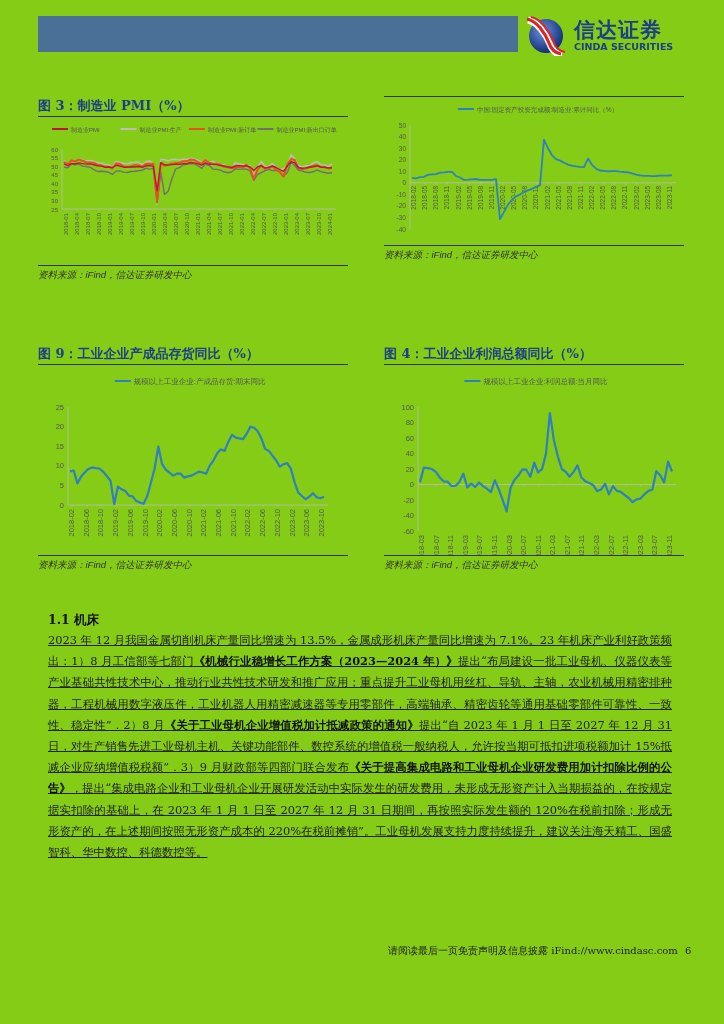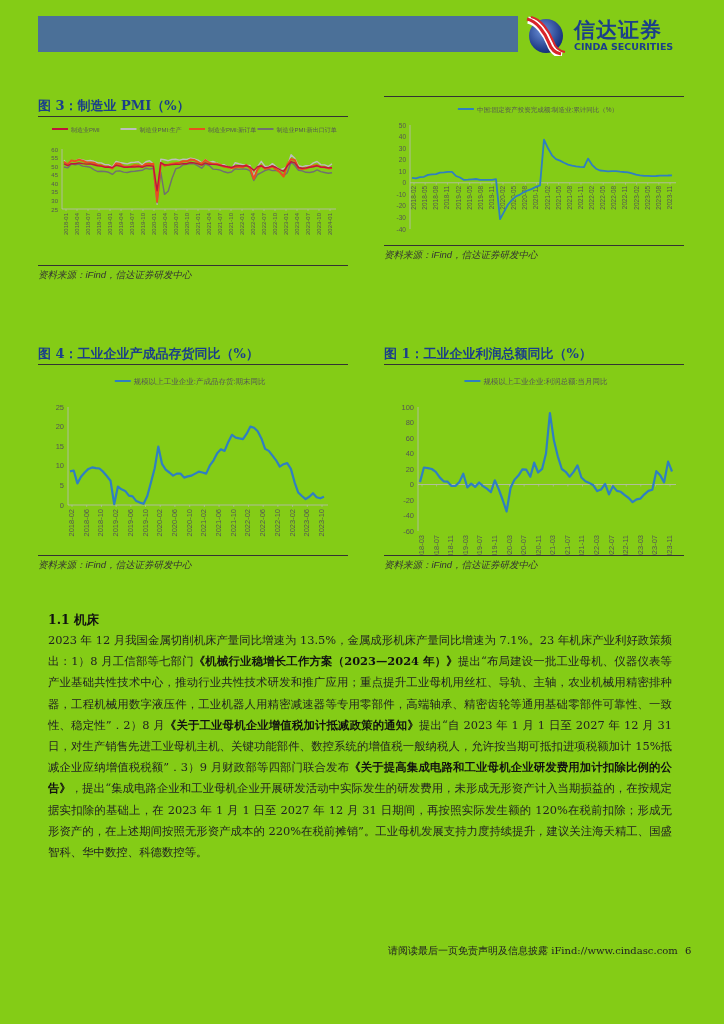--- a/index.html
+++ b/index.html
@@ -8,21 +8,21 @@
   .logo { position:absolute; left:524px; top:14px; width:180px; height:42px; }
   .logo-cn { position:absolute; left:50px; top:2px; font-family:"DejaVu Sans", sans-serif; font-weight:bold; font-size:21px; color:#1b3f8a; letter-spacing:1px; }
   .logo-en { position:absolute; left:50px; top:27px; font-family:"DejaVu Sans", sans-serif; font-weight:bold; font-size:9.5px; color:#1b3f8a; }
   .fig { position:absolute; }
   .fig-title { font-family:"DejaVu Serif", serif; font-weight:bold; font-size:13px; color:#1b3f8a; height:20px; line-height:20px; white-space:nowrap; }
   .fig-rule { border-top:1.5px solid #333; }
   .fig-src { font-family:Liberation Sans, sans-serif; font-style:italic; font-size:9.5px; color:#333; margin-top:3px; }
   .chart-area { position:relative; }
   svg text { font-family:"Liberation Sans", sans-serif; }
   .section { position:absolute; left:48px; top:612px; font-family:"DejaVu Serif", serif; font-weight:bold; font-size:12.5px; color:#111;text-align:center; }
-  .body-text { position:absolute; left:48px; top:630px; width:624px; font-family:"DejaVu Serif", serif; font-size:11.4px; line-height:21.2px; color:#222; text-align:justify; }
+  .body-text { position:absolute; left:48px; top:630px; width:624px; font-family:"DejaVu Serif", serif; font-size:11.4px; line-height:21.2px; color:#222; text-align:justify;text-decoration:underline; }
   .body-text b { font-weight:bold; color:#111; }
   .footer { position:absolute; left:388px; top:944px; font-family:"DejaVu Serif", serif; font-size:10px; color:#222; white-space:nowrap; }
 </style>
 </head>
 <body>
 
 <div class="page">
 
   <div class="hdr-bar"></div>
   <div class="logo">
@@ -204,21 +204,21 @@
             <text x="288" y="88.77777777777777" font-size="6.5" fill="#555" text-anchor="end" transform="rotate(-90 288 88.77777777777777)">2023-11</text>
           </g>
           <polyline points="28.0,80.8 32.0,81.4 36.0,80.2 40.0,79.8 44.0,77.9 48.0,77.3 52.0,77.1 56.0,75.7 60.0,75.3 64.0,74.8 68.0,74.8 72.0,79.0 76.0,80.5 80.0,82.9 84.0,82.7 88.0,82.3 92.0,82.0 96.0,82.8 100.0,82.9 104.0,82.8 108.0,82.9 112.0,82.2 116.0,122.2 120.0,114.9 124.0,107.5 128.0,102.9 132.0,99.3 136.0,97.6 140.0,95.1 144.0,93.3 148.0,91.9 152.0,89.8 156.0,88.3 160.0,42.7 164.0,51.3 168.0,58.3 172.0,62.2 176.0,63.6 180.0,65.8 184.0,67.6 188.0,68.7 192.0,69.4 196.0,69.9 200.0,70.2 204.0,61.6 208.0,67.8 212.0,71.7 216.0,73.5 220.0,73.8 224.0,74.3 228.0,74.2 232.0,74.1 236.0,74.6 240.0,75.0 244.0,75.3 248.0,76.4 252.0,77.7 256.0,78.4 260.0,78.8 264.0,78.8 268.0,79.2 272.0,79.0 276.0,78.6 280.0,78.6 284.0,78.5 288.0,78.3" fill="none" stroke="#2f7fc1" stroke-width="1.8" stroke-linejoin="round"></polyline>
         </svg>
     </div>
     <div class="fig-rule"></div>
     <div class="fig-src">资料来源：iFind，信达证券研发中心</div>
   </div>
 
   <div class="fig" style="left:38px;top:344px;width:310px;">
-    <div class="fig-title">图 4：工业企业产成品存货同比（%）</div>
+    <div class="fig-title">图 9：工业企业产成品存货同比（%）</div>
     <div class="fig-rule"></div>
     <div class="chart-area" style="height:190px;text-align:right;">
       <svg id="c2" width="310" height="190">
           <g>
             <line x1="76.8" y1="16" x2="92.8" y2="16" stroke="#2f7fc1" stroke-width="2"></line>
             <text x="95.8" y="19" font-size="7.5" fill="#555">规模以上工业企业:产成品存货:期末同比</text>
           </g>
           <g>
             <line x1="30" y1="42" x2="30" y2="140" stroke="#bbb" stroke-width="0.8"></line>
             <text x="26" y="142.5" font-size="7.5" text-anchor="end" fill="#555">0</text>
@@ -268,21 +268,21 @@
             <text x="286" y="144" font-size="7.5" fill="#555" text-anchor="end" transform="rotate(-90 286 144)">2023-10</text>
           </g>
           <polyline points="32.0,106.3 35.7,105.5 39.4,118.4 43.0,111.8 46.7,107.5 50.4,103.9 54.1,102.4 57.8,103.2 61.4,103.5 65.1,106.7 68.8,111.0 72.5,115.7 76.2,139.2 79.9,121.6 83.5,124.3 87.2,125.9 90.9,130.6 94.6,131.4 98.3,136.1 101.9,137.6 105.6,138.8 109.3,131.0 113.0,117.3 116.7,103.2 120.3,81.6 124.0,98.8 127.7,104.7 131.4,107.5 135.1,110.6 138.8,108.6 142.4,108.6 146.1,112.6 149.8,111.4 153.5,110.6 157.2,108.6 160.8,106.7 164.5,107.5 168.2,108.6 171.9,100.4 175.6,95.3 179.2,88.3 182.9,84.3 186.6,85.9 190.3,76.9 194.0,69.8 197.7,72.6 201.3,73.4 205.0,74.1 208.7,68.7 212.4,61.6 216.1,62.8 219.7,66.3 223.4,73.4 227.1,83.9 230.8,85.9 234.5,90.6 238.1,95.3 241.8,101.6 245.5,99.2 249.2,98.1 252.9,103.9 256.6,117.3 260.2,127.5 263.9,131.0 267.6,134.1 271.3,131.8 275.0,128.2 278.6,132.2 282.3,133.3 286.0,131.8" fill="none" stroke="#2f7fc1" stroke-width="2.2" stroke-linejoin="round"></polyline>
         </svg>
     </div>
     <div class="fig-rule"></div>
     <div class="fig-src">资料来源：iFind，信达证券研发中心</div>
   </div>
 
   <div class="fig" style="left:384px;top:344px;width:300px;">
-    <div class="fig-title">图 1：工业企业利润总额同比（%）</div>
+    <div class="fig-title">图 4：工业企业利润总额同比（%）</div>
     <div class="fig-rule"></div>
     <div class="chart-area" style="height:190px;">
       <svg id="c3" width="300" height="190">
           <g>
             <line x1="80.44" y1="16" x2="96.44" y2="16" stroke="#2f7fc1" stroke-width="2"></line>
             <text x="99.44" y="19" font-size="7.5" fill="#555">规模以上工业企业:利润总额:当月同比</text>
           </g>
           <g>
             <line x1="34" y1="42" x2="34" y2="166" stroke="#bbb" stroke-width="0.8"></line>
             <text x="30" y="168.5" font-size="7.5" text-anchor="end" fill="#555">-60</text>

